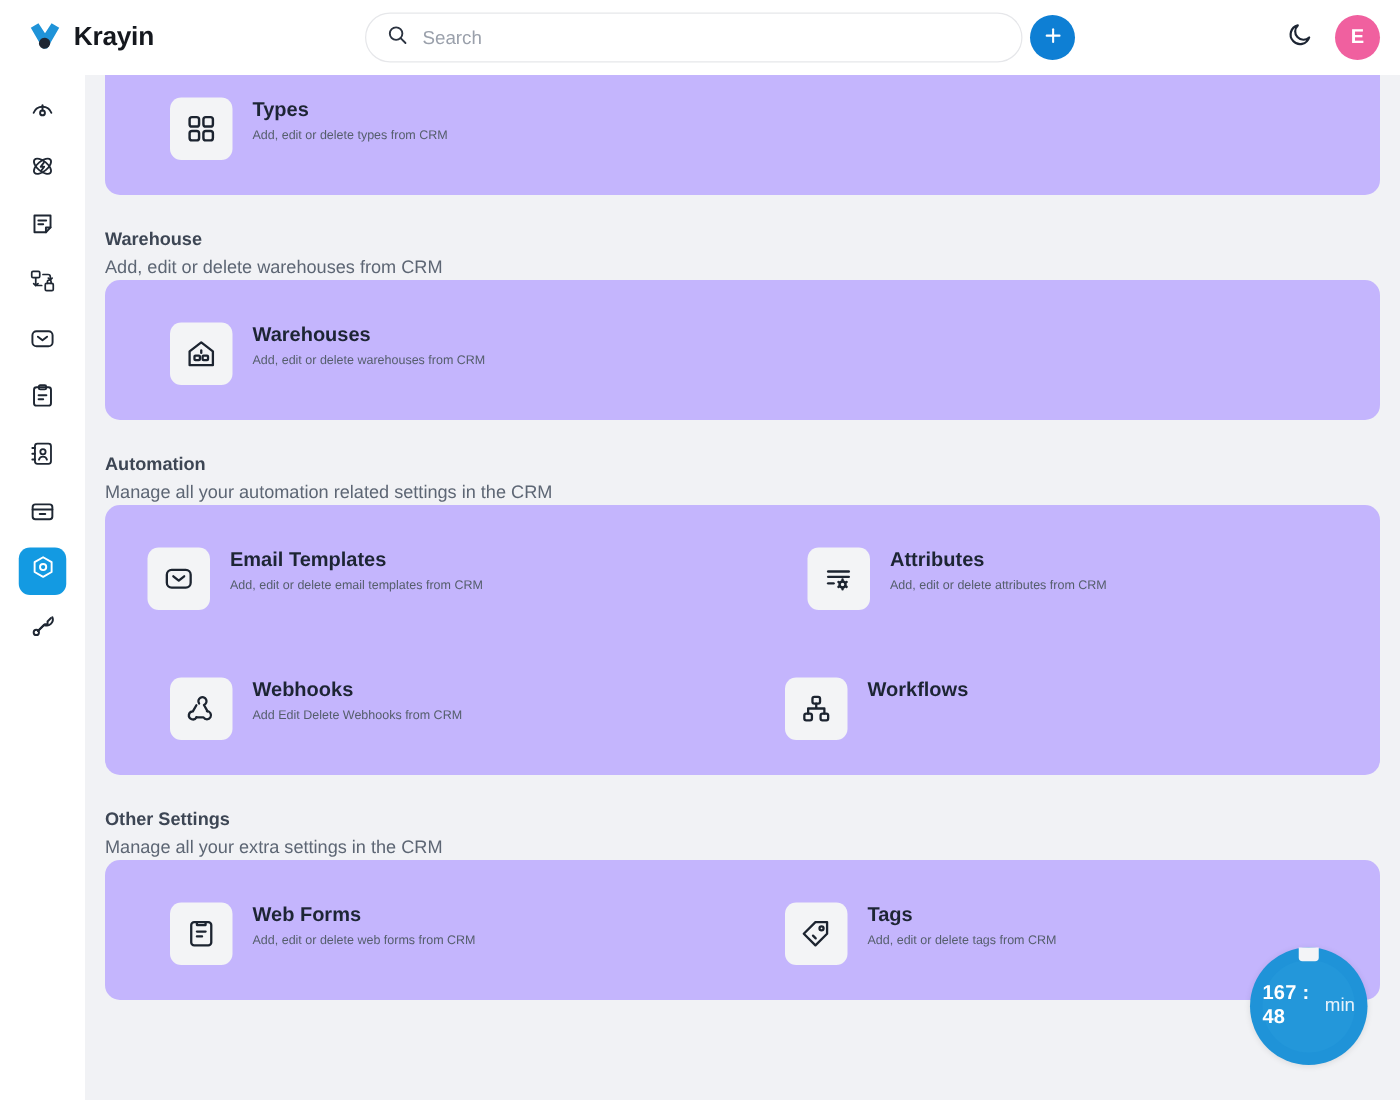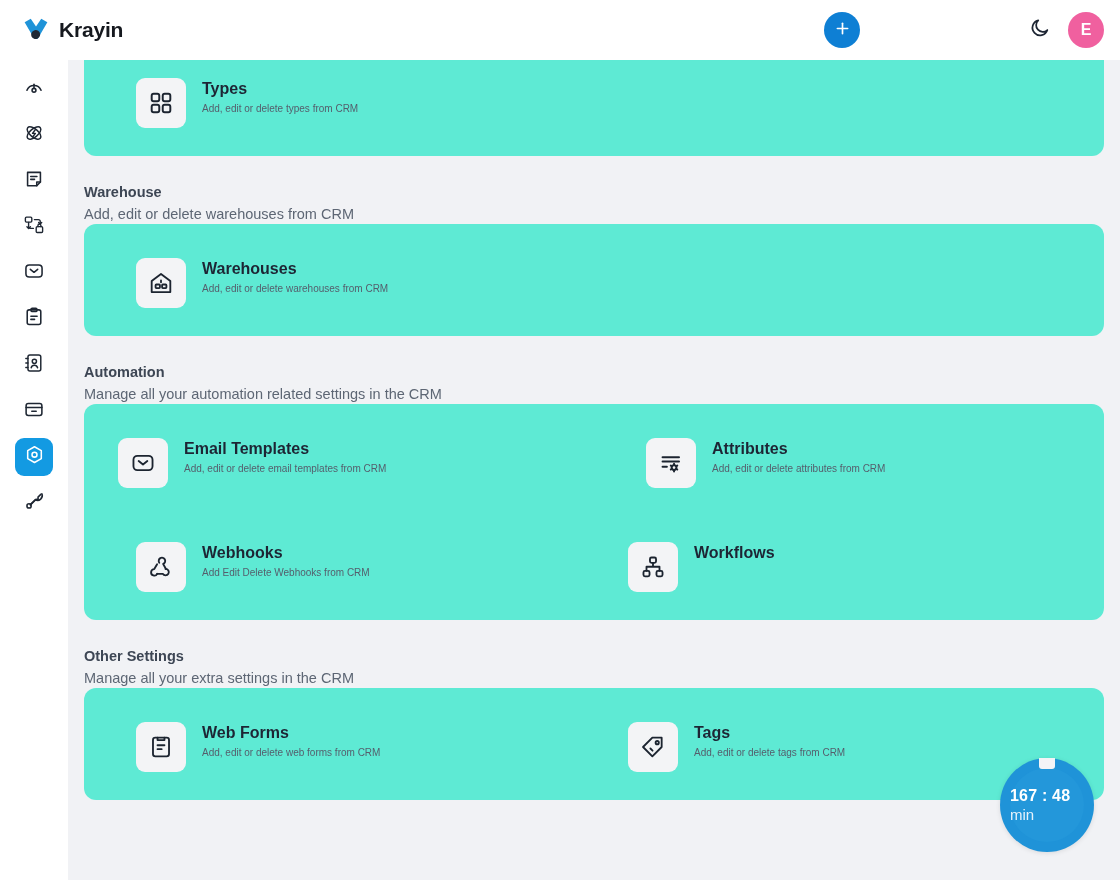--- a/index.html
+++ b/index.html
@@ -138,21 +138,21 @@
   .main {
     position: absolute;
     top: 60px; left: 68px;
     width: 1052px;
     height: 820px;
     background: #f1f2f5;
     overflow: hidden;
   }
 
   .card {
-    background: #5eead4;
+    background: #c4b5fd;
     border-radius: 12px;
     margin: 0 16px 0 16px;
     width: 1020px;
   }
   .card.top-clip { border-radius: 0 0 12px 12px; }
 
   .card-inner { padding: 34px 0 28px 0; }
 
   .section-head { padding: 28px 16px 2px 16px; }
   .section-title {
@@ -232,22 +232,22 @@
     height: 11px;
     background: #f3f4f7;
     border-radius: 0 0 3px 3px;
   }
   .timer-core {
     width: 74px;
     height: 74px;
     border-radius: 50%;
     background: #2397da;
     display: flex;
-    flex-direction: column;
-    align-items: flex-start;
+    flex-direction: row;
+    align-items: center;
     justify-content: center;
     line-height: 1.18;
   }
   .timer-time {
     color: #ffffff;
     font-size: 16px;
     font-weight: 600;
     letter-spacing: 0.2px;
   }
   .timer-unit {
@@ -263,20 +263,29 @@
   <div class="brand">
     <span>
       <svg class="brand-logo" viewBox="0 0 32 32">
         <path d="M3 7 L10 3 L16 12 L22 3 L29 7 L18 26 L14 26 Z" fill="#1f93d8"></path>
         <ellipse cx="15.6" cy="21.2" rx="5.2" ry="5.0" fill="#1f2733" transform="rotate(-28 15.6 21.2)"></ellipse>
       </svg>
     </span>
     <span class="brand-name">Krayin</span>
   </div>
 
+  <div class="search-wrap">
+    <span>
+      <svg width="18" height="18" viewBox="0 0 24 24" fill="none" stroke="#2b3340" stroke-width="2" stroke-linecap="round">
+        <circle cx="10.5" cy="10.5" r="6.7"></circle>
+        <line x1="15.6" y1="15.6" x2="20.5" y2="20.5"></line>
+      </svg>
+    </span>
+    <input class="search-input" type="text" placeholder="Search" style="">
+  </div>
 
   <button class="add-btn">
     <span>
       <svg width="19" height="19" viewBox="0 0 24 24" fill="none" stroke="#ffffff" stroke-width="2.1" stroke-linecap="round">
         <line x1="12" y1="5.5" x2="12" y2="18.5"></line>
         <line x1="5.5" y1="12" x2="18.5" y2="12"></line>
       </svg>
     </span>
   </button>
 

